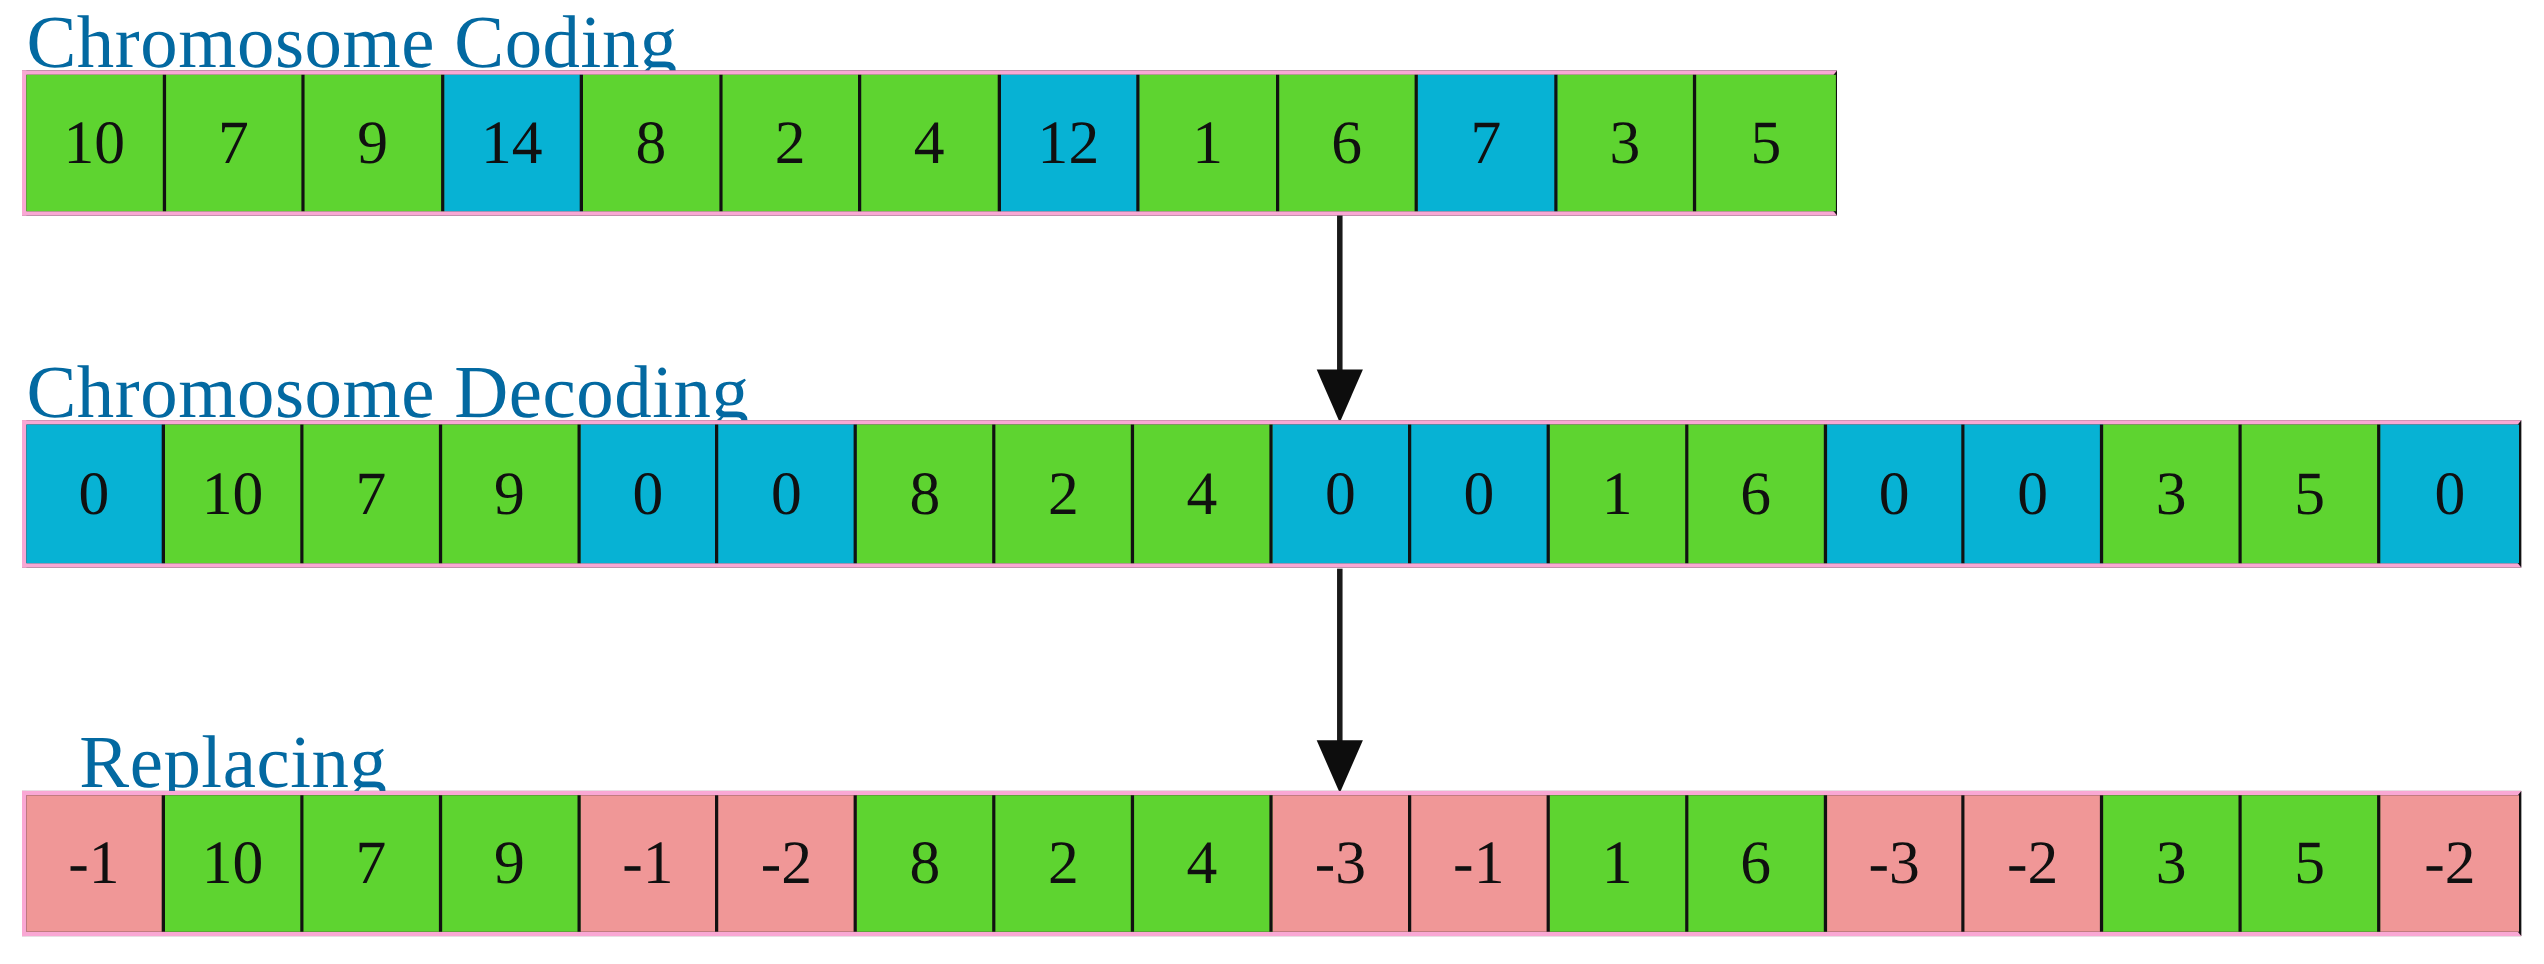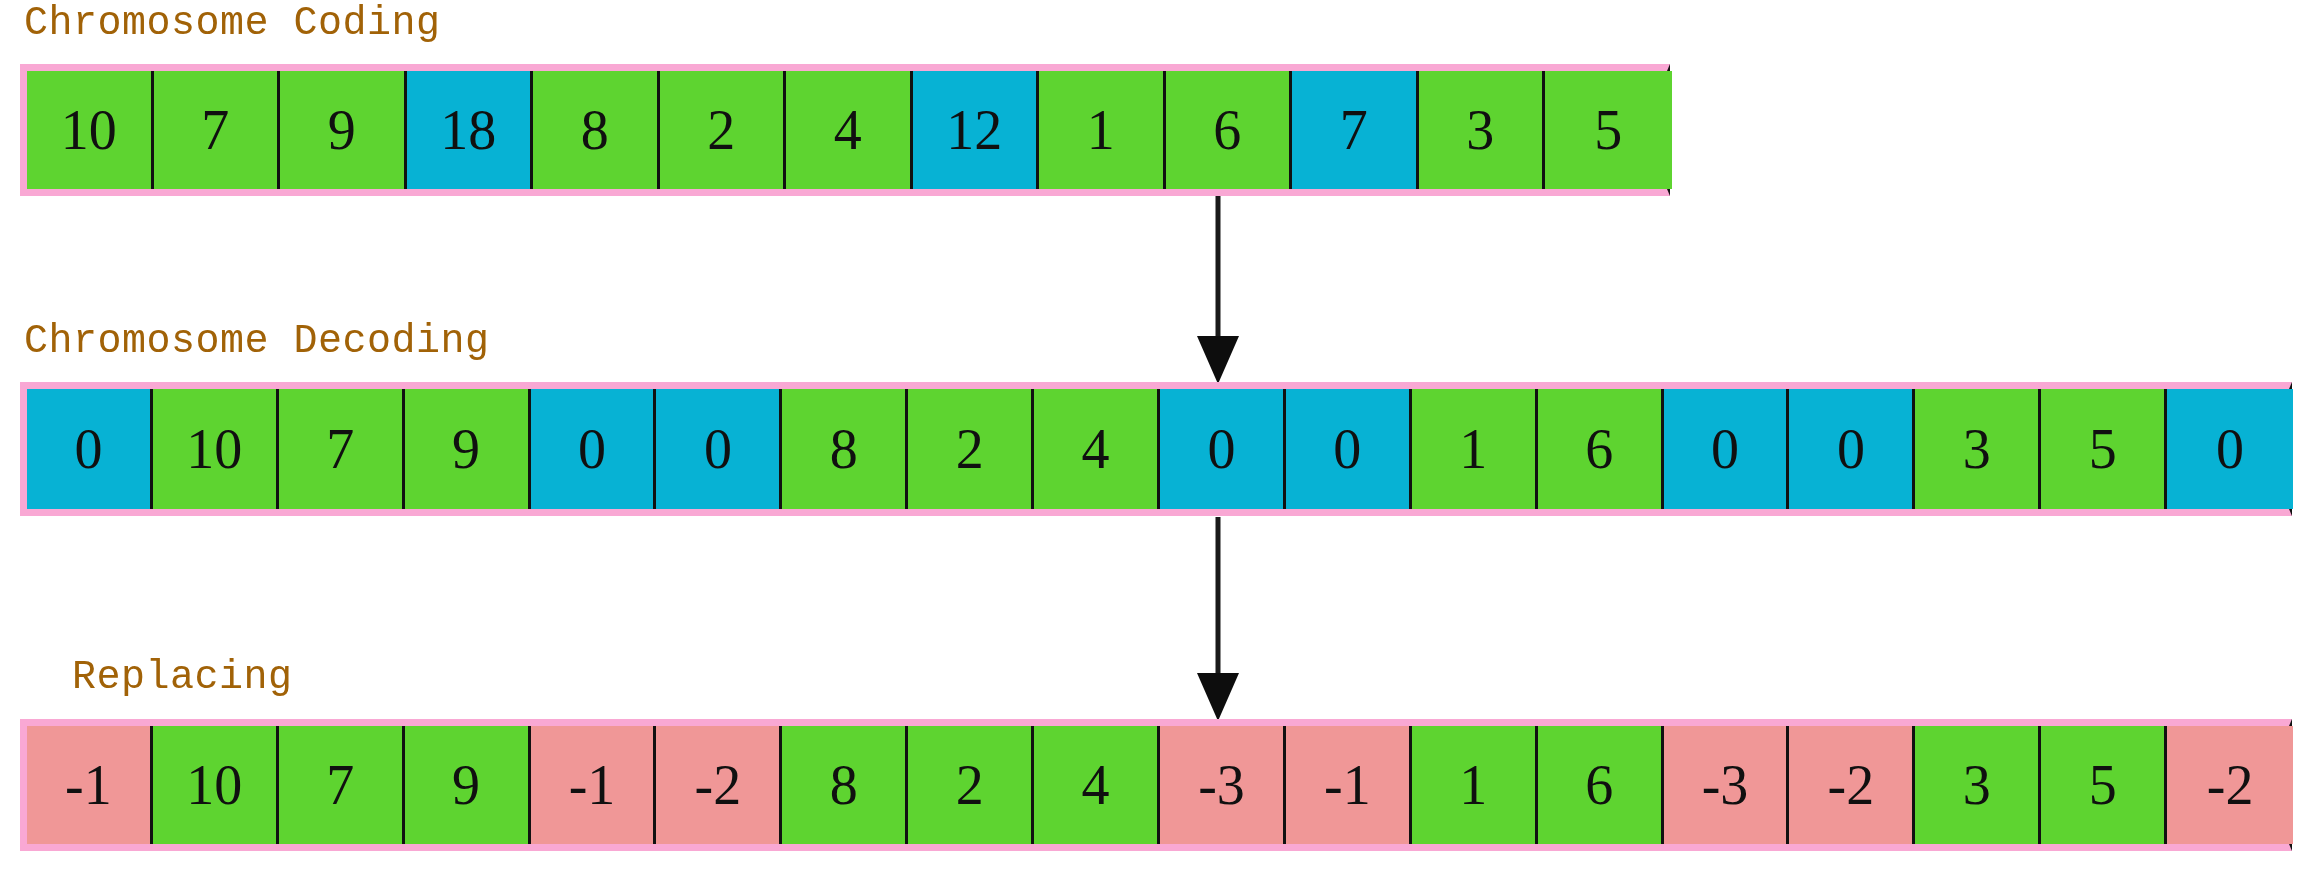--- a/index.html
+++ b/index.html
@@ -11,33 +11,33 @@
     position: relative;
     width: 2313px;
     height: 876px;
     background: #ffffff;
     overflow: hidden;
     font-family: "Liberation Serif", "DejaVu Serif", serif;
   }
 
   .row-label {
     position: absolute;
-    font-family: Liberation Mono, monospace;
-    font-size: 40px;
+    font-family: Liberation Serif, serif;
+    font-size: 68px;
     line-height: 1;
-    color: #a16207;
+    color: #0369a1;
     white-space: nowrap;
     letter-spacing: 0.5px;
   }
 
   .strip {
     position: absolute;
     display: flex;
     box-sizing: border-box;
-    border: 7px solid #f9a8d4;
+    border: 4px solid #f9a8d4;
     border-right: 3px solid #111111;
     background: #111111;
   }
 
   .cell {
     box-sizing: border-box;
     position: relative;
     border-right: 3px solid #111111;
     display: flex;
     align-items: center;
@@ -120,21 +120,21 @@
 <body>
 
 <div id="canvas">
 
   <div class="row-label" id="label-coding">Chromosome Coding</div>
 
   <div class="strip" id="strip-coding">
       <div class="cell green">10</div>
       <div class="cell green">7</div>
       <div class="cell green">9</div>
-      <div class="cell blue">18</div>
+      <div class="cell blue">14</div>
       <div class="cell green">8</div>
       <div class="cell green">2</div>
       <div class="cell green">4</div>
       <div class="cell blue">12</div>
       <div class="cell green">1</div>
       <div class="cell green">6</div>
       <div class="cell blue">7</div>
       <div class="cell green">3</div>
       <div class="cell green">5</div>
     </div>

